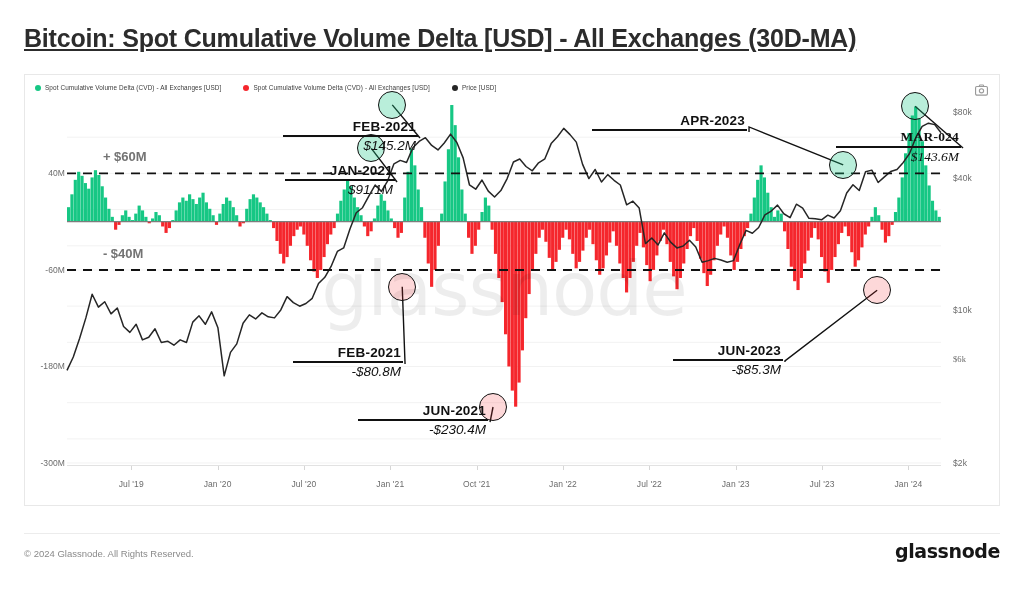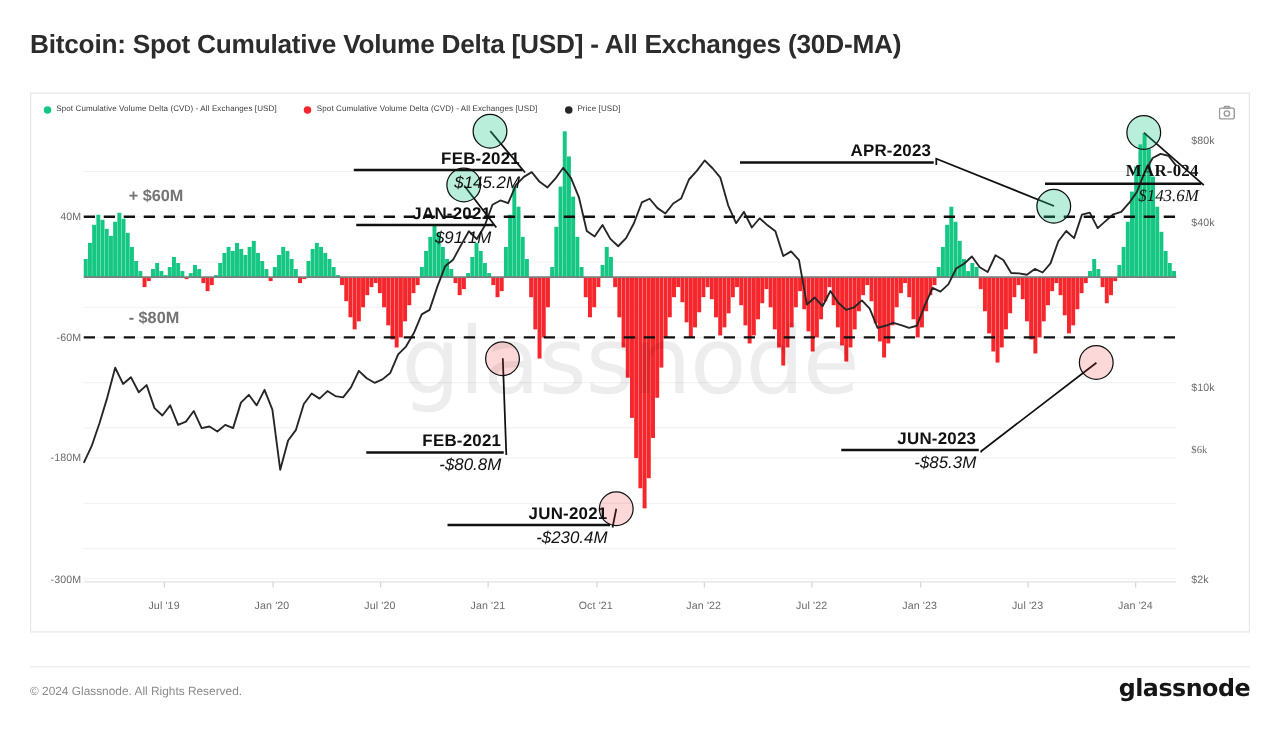--- a/index.html
+++ b/index.html
@@ -7,22 +7,22 @@
     width: 1024px; height: 589px;
     background: #ffffff;
     font-family: "Liberation Sans", sans-serif;
     overflow: hidden;
   }
   #page { position: relative; width: 1024px; height: 589px; background:#fff; }
 
   
   #chart-title {
     position: absolute; left: 24px; top: 24px;
-    font-size: 21px; font-weight: 700; color: #2c2c2c;
-    letter-spacing: -0.2px; white-space: nowrap;
+    font-size: 25px; font-weight: 700; color: #2c2c2c;
+    letter-spacing: -0.2px; white-space: nowrap; text-decoration: underline;
   }
 
   
   #chart-card {
     position: absolute; left: 24px; top: 74px;
     width: 976px; height: 432px;
     border: 1px solid #e8e8e8; background: #fff;
   }
 
   
@@ -477,21 +477,21 @@
           <div style="position: absolute; width: 28px; height: 28px; border-radius: 50%; border: 1.6px solid rgb(17, 17, 17); background: rgba(22, 199, 132, 0.3); left: 290.304px; top: 33.3818px; box-sizing: border-box;"></div>
           <div style="position: absolute; width: 28px; height: 28px; border-radius: 50%; border: 1.6px solid rgb(17, 17, 17); background: rgba(22, 199, 132, 0.3); left: 762.224px; top: 49.8729px; box-sizing: border-box;"></div>
           <div style="position: absolute; width: 28px; height: 28px; border-radius: 50%; border: 1.6px solid rgb(17, 17, 17); background: rgba(22, 199, 132, 0.3); left: 834.059px; top: -8.85156px; box-sizing: border-box;"></div>
           <div style="position: absolute; width: 28px; height: 28px; border-radius: 50%; border: 1.6px solid rgb(17, 17, 17); background: rgba(245, 38, 44, 0.18); left: 321.233px; top: 171.666px; box-sizing: border-box;"></div>
           <div style="position: absolute; width: 28px; height: 28px; border-radius: 50%; border: 1.6px solid rgb(17, 17, 17); background: rgba(245, 38, 44, 0.18); left: 412.025px; top: 292.011px; box-sizing: border-box;"></div>
           <div style="position: absolute; width: 28px; height: 28px; border-radius: 50%; border: 1.6px solid rgb(17, 17, 17); background: rgba(245, 38, 44, 0.18); left: 796.146px; top: 175.286px; box-sizing: border-box;"></div>
         </div>
     </div>
 
     <div class="threshold-text" id="th-pos" style="left: 77.9178px; top: 74.4px;">+ $60M</div>
-    <div class="threshold-text" id="th-neg" style="left: 77.9178px; top: 170.933px;">- $80M</div>
+    <div class="threshold-text" id="th-neg" style="left: 77.9178px; top: 170.933px;">- $40M</div>
 
     <div id="annotations">
         <div class="annot" style="right: 581px; top: 44px; text-align: right;">
           <div class="annot-title">FEB-2021</div>
           <div class="annot-rule" style="width:135px;margin-left:auto"></div>
           <div class="annot-value">$145.2M</div>
         </div>
         <div class="annot" style="right: 604px; top: 88px; text-align: right;">
           <div class="annot-title">JAN-2021</div>
           <div class="annot-rule" style="width:110px;margin-left:auto"></div>

